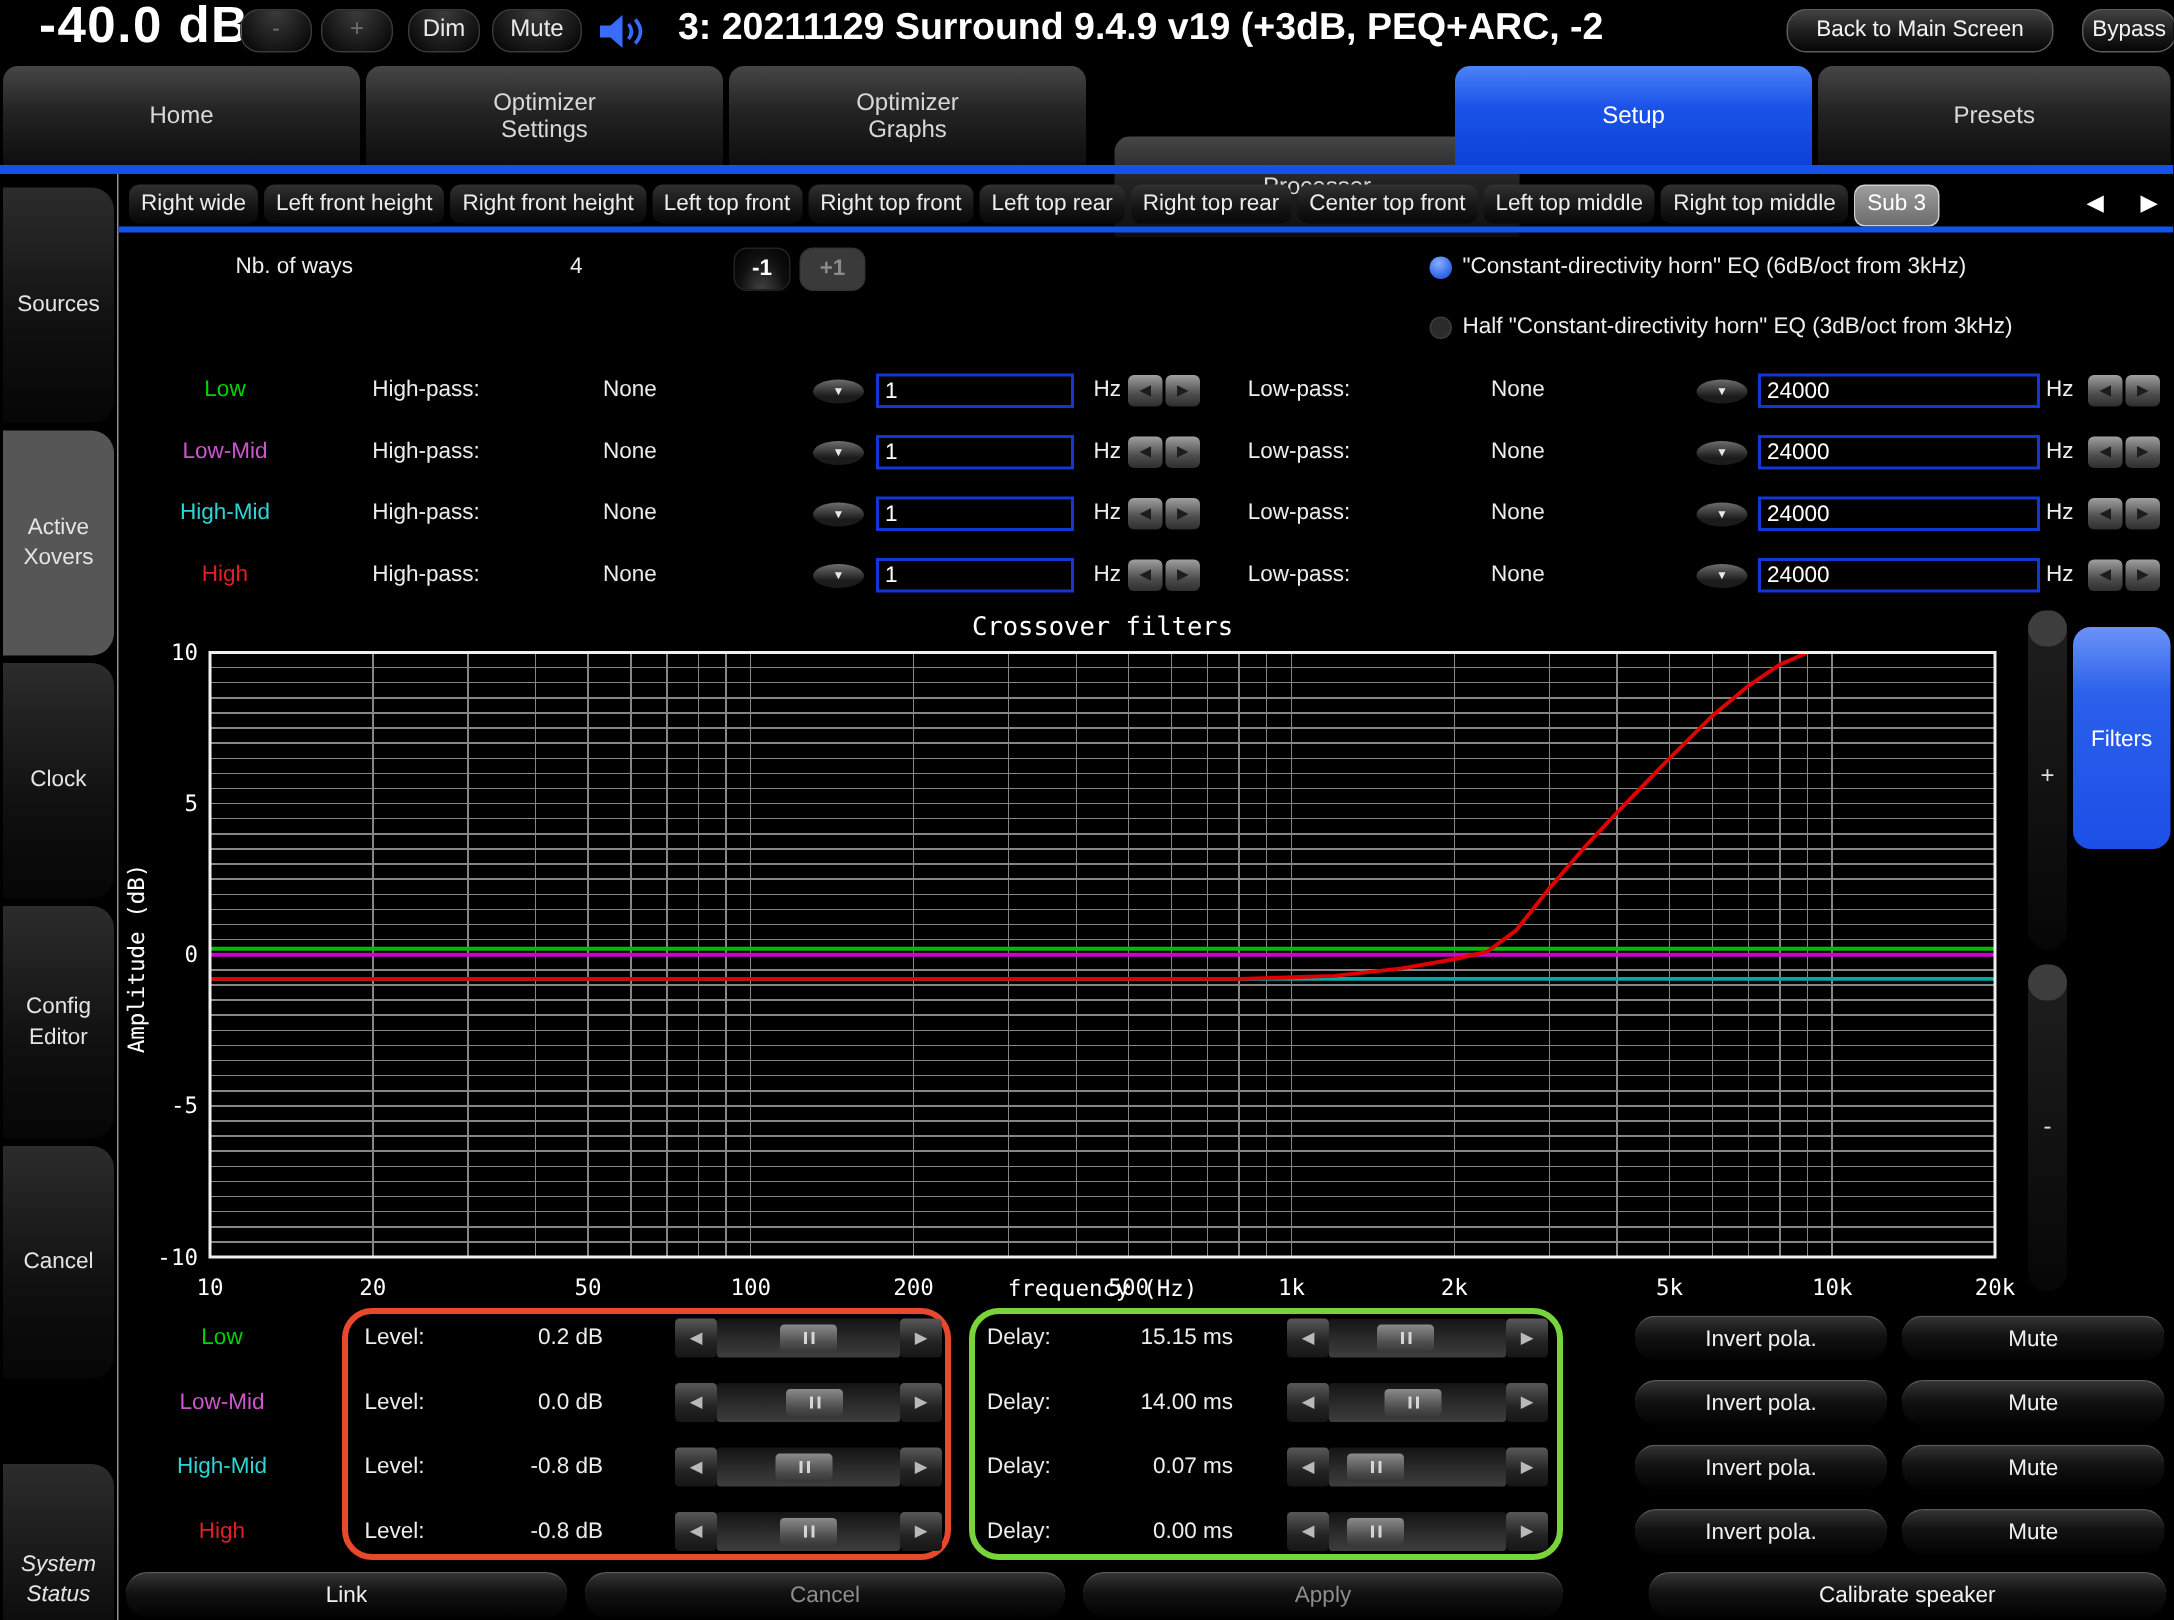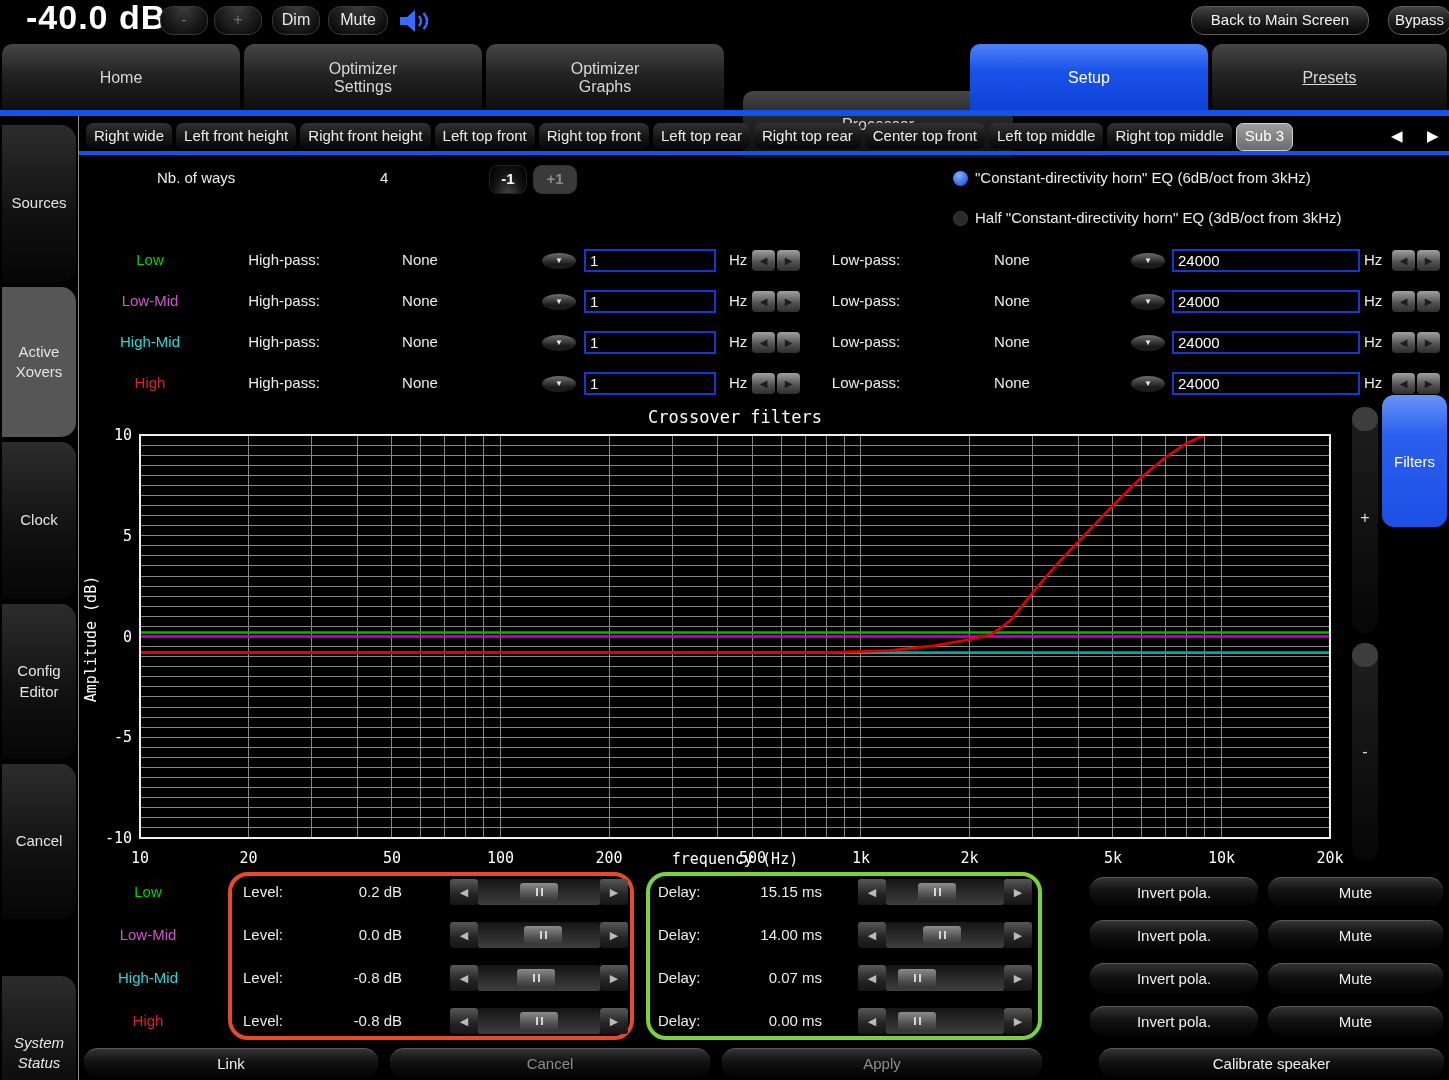--- a/index.html
+++ b/index.html
@@ -84,32 +84,33 @@
   <div class="abs tpill dim" style="left:214px;top:6px;width:46px;">+</div>
   <div class="abs tpill" style="left:272px;top:6px;width:46px;">Dim</div>
   <div class="abs tpill" style="left:328px;top:6px;width:58px;">Mute</div>
   <span class="abs" style="left:398px;top:7px;">
     <svg width="34" height="28" viewBox="0 0 34 28">
       <polygon points="2,10 9,10 17,3 17,25 9,18 2,18" fill="#3a6bff"></polygon>
       <path d="M21 9 q4 5 0 10" stroke="#3a6bff" fill="none" stroke-width="2.4"></path>
       <path d="M25.5 6 q7 8 0 16" stroke="#3a6bff" fill="none" stroke-width="2.4"></path>
     </svg>
   </span>
+  <div class="abs title">3: 20211129 Surround 9.4.9 v19 (+3dB, PEQ+ARC, -2</div>
   <div class="abs tbtn" style="left:1191px;top:6px;width:176px;font-size:15px;">Back to Main Screen</div>
   <div class="abs tbtn" style="left:1388px;top:6px;width:61px;font-size:15px;">Bypass</div>
 
   <div id="tabbar">
       <div class="abs tab" style="left: 2px; width: 238px;">Home</div>
       <div class="abs tab" style="left: 244px; width: 238px;">Optimizer
 Settings</div>
       <div class="abs tab" style="left: 486px; width: 238px;">Optimizer
 Graphs</div>
       <div class="abs tab" style="left: 743px; width: 270px; margin-top: 47px;">Processor</div>
       <div class="abs tab active" style="left: 970px; width: 238px;">Setup</div>
-      <div class="abs tab" style="left: 1212px; width: 235px; text-decoration: underline;">Presets</div>
+      <div class="abs tab" style="left: 1212px; width: 235px;">Presets</div>
     </div>
   <div class="abs blue-strip" style="left:0;top:110px;width:1449px;height:6px;"></div>
 
   <div id="sidebar">
       <div class="abs side" style="top: 125px; height: 157px;">Sources</div>
       <div class="abs side active" style="top: 287px; height: 150px;">Active
 Xovers</div>
       <div class="abs side" style="top: 442px; height: 157px;">Clock</div>
       <div class="abs side" style="top: 604px; height: 155px;">Config
 Editor</div>
@@ -310,21 +311,21 @@
     </svg>
 
   <div class="abs rp-track" style="left:1352px;top:407px;height:226px;">
     <div class="rp-cap"></div>
     <div style="position:absolute;left:0;top:102px;width:26px;">+</div>
   </div>
   <div class="abs rp-track" style="left:1352px;top:643px;height:218px;">
     <div class="rp-cap"></div>
     <div style="position:absolute;left:0;top:100px;width:26px;">-</div>
   </div>
-  <div class="abs rp-btn active" style="top:395px;height:132px;">
+  <div class="abs rp-btn active" style="top:418px;height:148px;">
     <span>Filters</span>
   </div>
 
   <div class="abs box-frame" id="levelbox" style="left:228px;top:872px;width:406px;height:168px;border:4px solid #e8482c;"></div>
   <div class="abs box-frame" id="delaybox" style="left:646px;top:872px;width:396px;height:168px;border:4px solid #79d43c;"></div>
   <div id="controls">
       <div class="abs" style="left: 0px; top: 878px; width: 1449px; height: 28px;">
         <div class="abs txt ctr" style="left: 93px; top: 0px; width: 110px; color: rgb(0, 212, 0);">Low</div>
         <div class="abs txt" style="left: 243px; top: 0px;">Level:</div>
         <div class="abs txt rgt" style="left: 310px; top: 0px; width: 92px;">0.2 dB</div>

